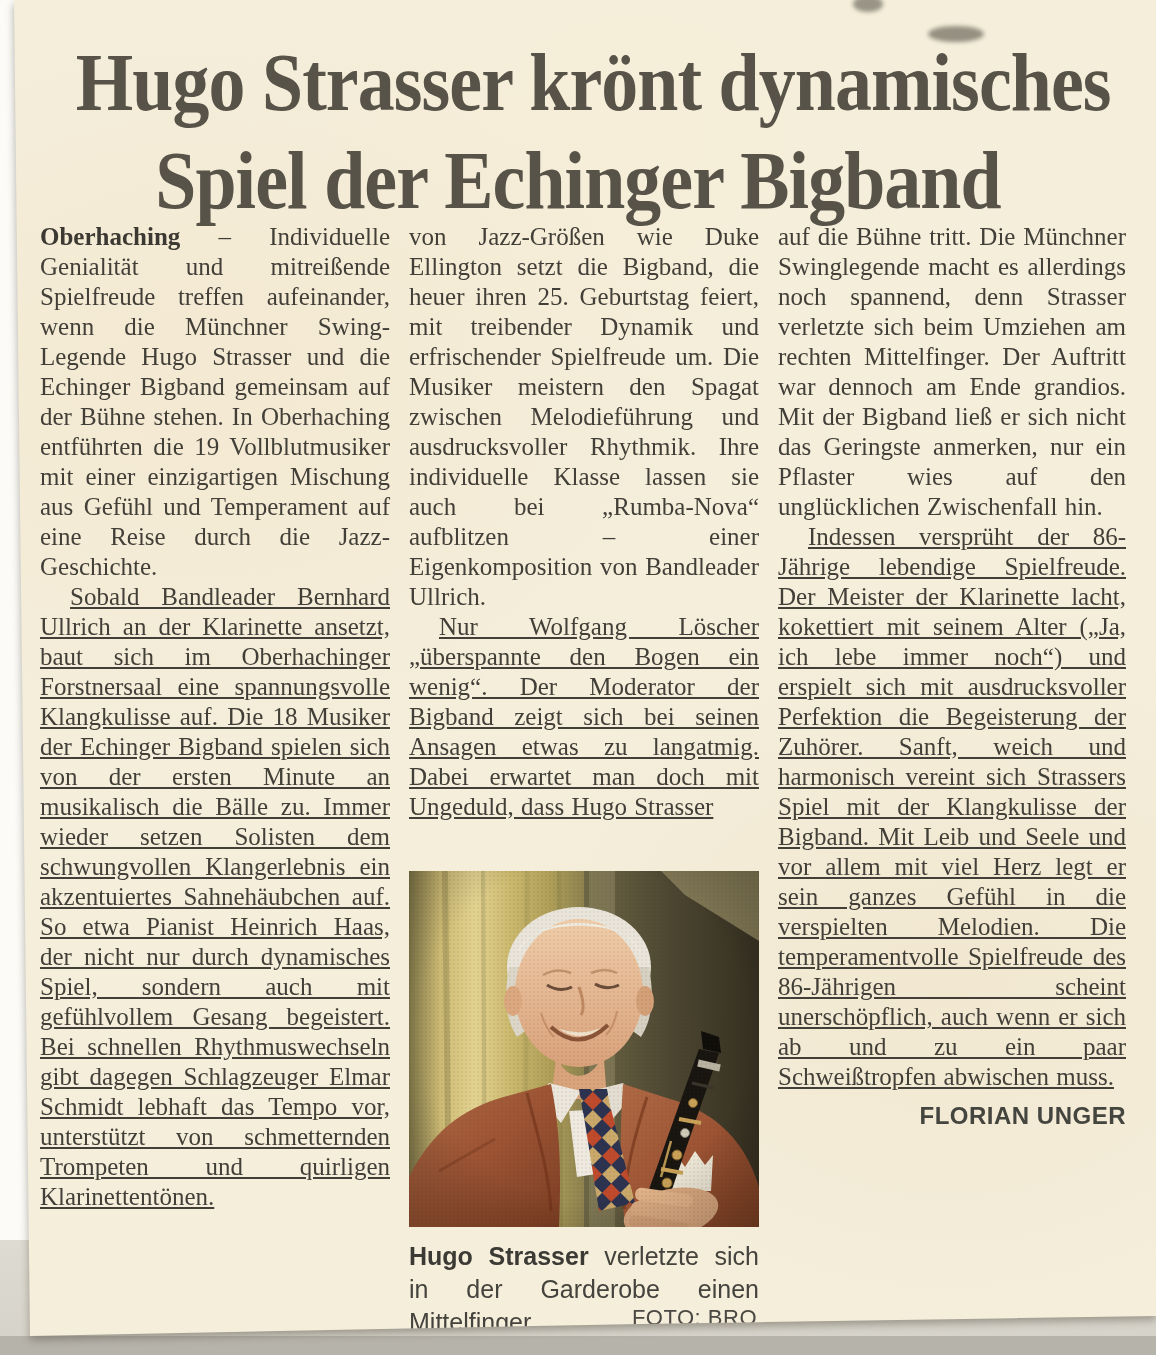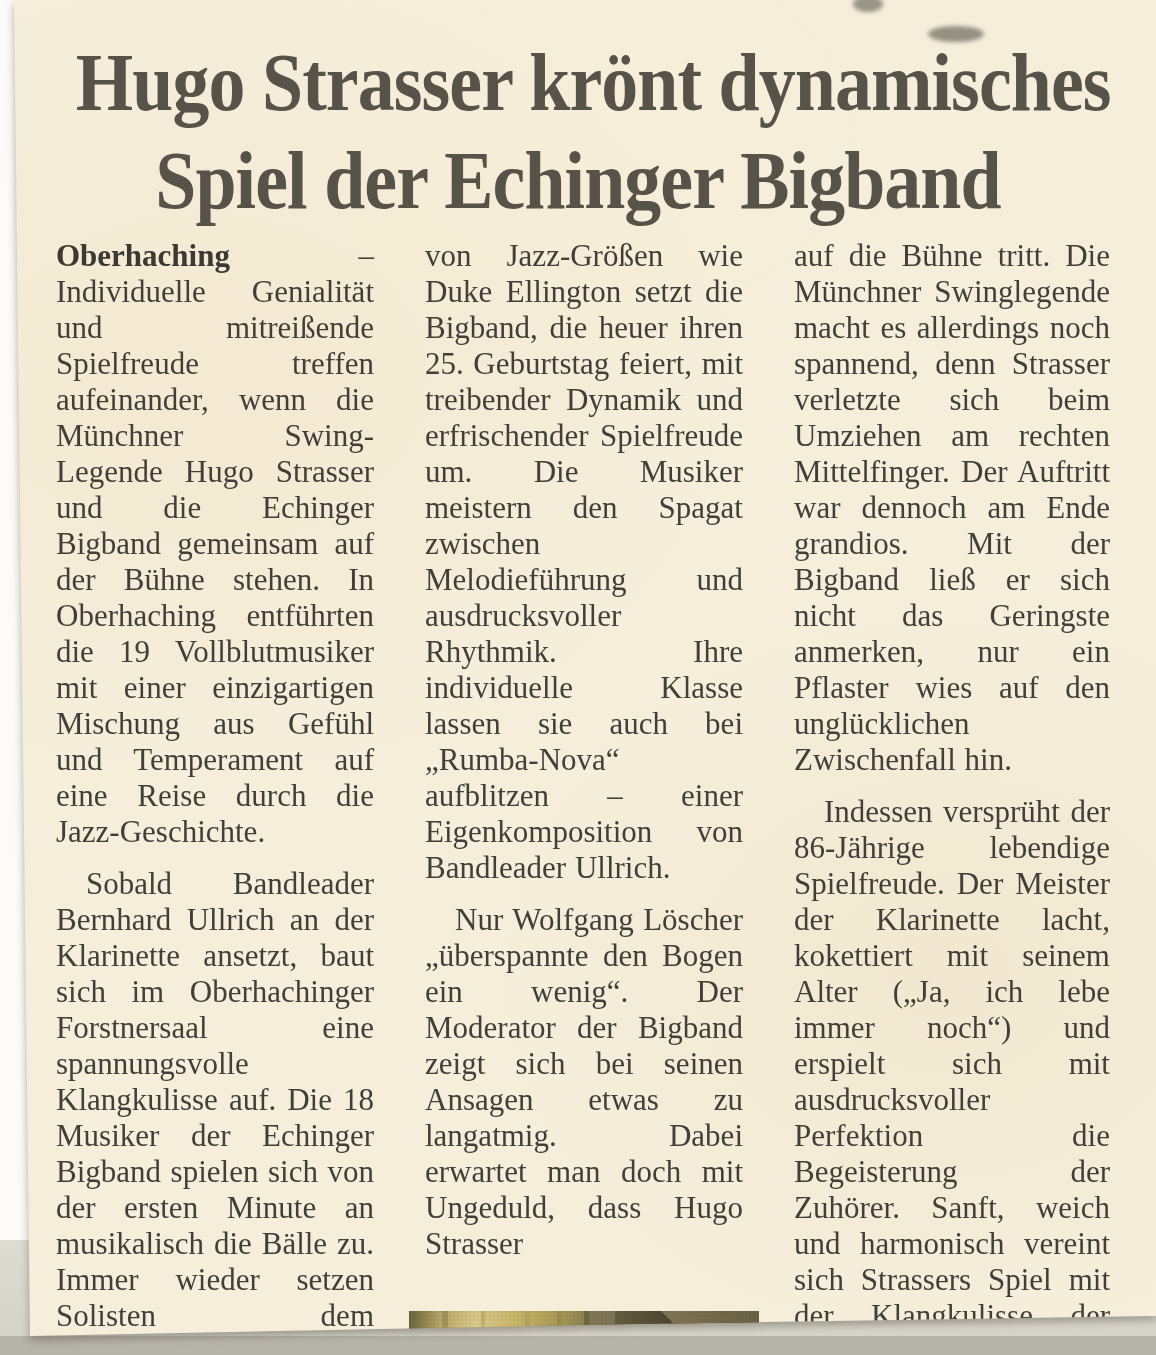--- a/index.html
+++ b/index.html
@@ -21,24 +21,24 @@
   .smudge{position:absolute;border-radius:50%;filter:blur(2px);}
   .smudge.s1{left:928px;top:26px;width:56px;height:16px;background:rgba(72,67,56,.55);}
   .smudge.s2{left:853px;top:-4px;width:30px;height:16px;background:rgba(62,59,50,.5);}
 
   .headline{position:absolute;top:34px;left:20px;right:20px;text-align:center;color:#575349;}
   .hl-line{font-weight:700;font-size:82px;line-height:98px;transform:scaleX(.9);transform-origin:50% 50%;letter-spacing:-1px;white-space:nowrap;}
 
   .cols{position:absolute;top:222px;left:40px;width:1086px;display:grid;grid-template-columns:350px 350px 348px;column-gap:19px;}
   .col{min-width:0;}
   .para{
-    margin:16px;font-size:31px;line-height:36px;text-align:justify;color:#423f38;
+    margin:0;font-size:25px;line-height:30px;text-align:justify;color:#423f38;
     hyphens:auto;-webkit-hyphens:auto;word-spacing:1px;
   }
-  .para.indent{text-indent:30px;}
+  .para.indent{text-indent:30px;text-decoration:underline;}
   .lead{font-weight:700;color:#3b3932;}
 
   .photo-fig{margin:49px 0 0 0;}
   .photo{width:350px;height:356px;overflow:hidden;background:#6b6444;}
   .photo svg{display:block;}
   .caption{
     position:relative;margin-top:13px;
     font-family:"Liberation Sans",sans-serif;font-size:25px;line-height:33px;
     color:#45433d;text-align:justify;
   }
@@ -189,20 +189,21 @@
           <figcaption class="caption">
             <b>Hugo Strasser</b><span> verletzte sich in der Garderobe einen Mittelfinger.</span>
             <span class="credit">FOTO: BRO</span>
           </figcaption>
         </figure>
       </section>
 
       <section class="col">
         <p class="para">auf die Bühne tritt. Die Münchner Swinglegende macht es allerdings noch spannend, denn Strasser verletzte sich beim Umziehen am rechten Mittelfinger. Der Auftritt war dennoch am Ende grandios. Mit der Bigband ließ er sich nicht das Geringste anmerken, nur ein Pflaster wies auf den unglücklichen Zwischenfall hin.</p>
         <p class="para indent">Indessen versprüht der 86-Jährige lebendige Spielfreude. Der Meister der Klarinette lacht, kokettiert mit seinem Alter („Ja, ich lebe immer noch“) und erspielt sich mit ausdrucksvoller Perfektion die Begeisterung der Zuhörer. Sanft, weich und harmonisch vereint sich Strassers Spiel mit der Klangkulisse der Bigband. Mit Leib und Seele und vor allem mit viel Herz legt er sein ganzes Gefühl in die verspielten Melodien. Die temperamentvolle Spielfreude des 86-Jährigen scheint unerschöpflich, auch wenn er sich ab und zu ein paar Schweißtropfen abwischen muss.</p>
+        <div class="byline">FLORIAN UNGER</div>
       </section>
 
     </main>
 
     <div class="smudge s1"></div>
     <div class="smudge s2"></div>
   </div>
 </div>
 
 </body></html>

